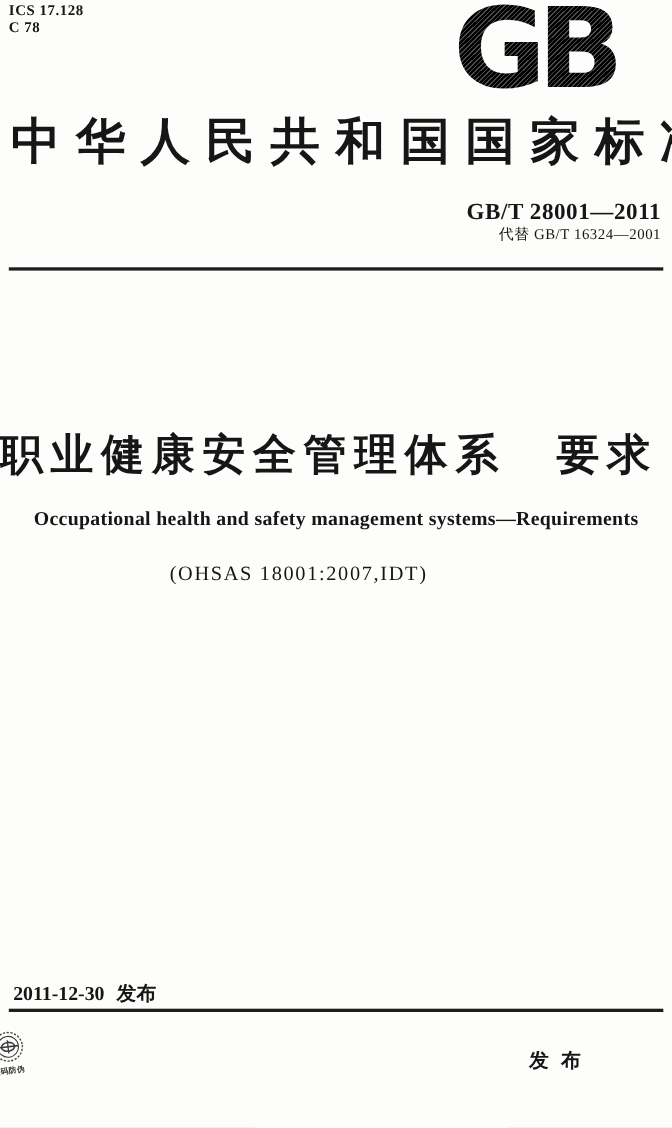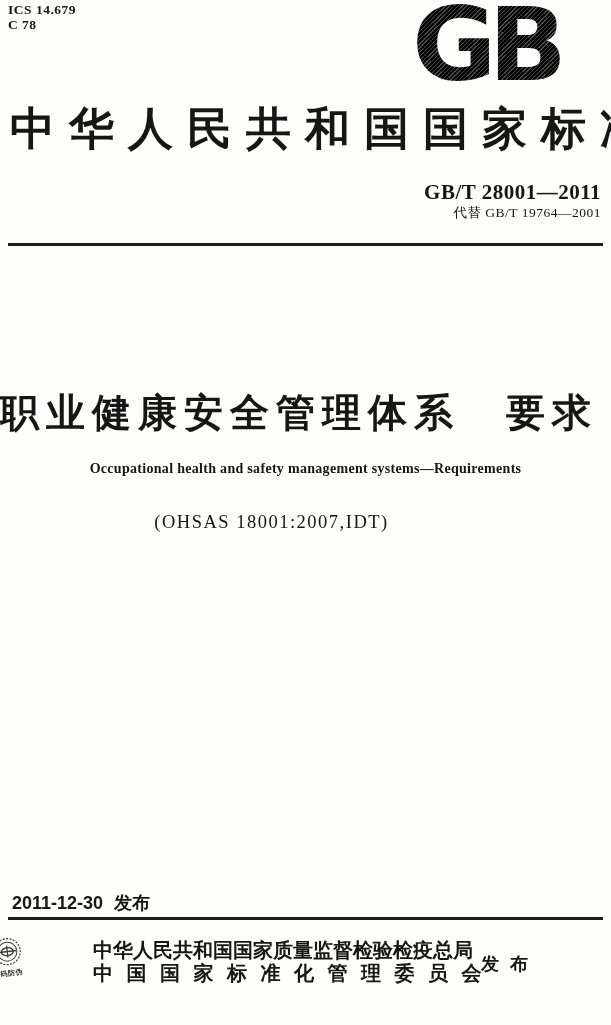--- a/index.html
+++ b/index.html
@@ -60,35 +60,35 @@
   
   .title-cn {
     position: absolute; top: 386px; left: 0; width: 515px;
     text-align: center;
     font-family: "Liberation Sans", "DejaVu Sans", sans-serif;
     font-weight: bold; font-size: 39px; letter-spacing: 7px;
     white-space: nowrap;
   }
   .title-en {
     position: absolute; top: 461px; left: 0; width: 611px;
-    text-align: center; font-weight: bold; font-size: 14px; letter-spacing: 0.3px;
+    text-align: center; font-weight: bold; font-size: 18px; letter-spacing: 0.3px;
   }
   .idt-note {
     position: absolute; top: 512px; left: 0; width: 543px;
     text-align: center; font-size: 18.5px; letter-spacing: 1.5px;
   }
 
   
   .dates-row {
     position: absolute; top: 891px; left: 12px; width: 588px;
     display: flex; justify-content: space-between;
     font-family: "Liberation Sans", "DejaVu Sans", sans-serif;
     font-weight: bold; font-size: 18px;
   }
-  .date-cell span { display: inline-block; }
+  .date-cell span { display: inline-block; font-family: Liberation Serif, serif; }
   .date-cell .date-label { margin-left: 6px; }
 
   
   .issuer-block {
     position: absolute; top: 939px; left: 93px; width: 372px;
     font-weight: bold; font-size: 20px; line-height: 23px;
     white-space: nowrap;
   }
   .issuer-line2 { letter-spacing: 13.5px; margin-right: -13.5px; }
   .publish-label {
@@ -108,52 +108,48 @@
     font-size: 7px; font-weight: bold; letter-spacing: 0.5px;
     white-space: nowrap; color: #2e2e2e; margin-top: 0px;
   }
 </style>
 </head>
 <body>
 
 <div class="page">
 
   <div class="ics-block">
-    <div>ICS 14.679</div>
+    <div>ICS 17.128</div>
     <div>C 78</div>
   </div>
 
   <div class="gb-logo">GB</div>
 
   <div class="std-heading">中华人民共和国国家标准</div>
 
   <div class="num-block">
     <div class="std-number">GB/T 28001—2011</div>
-    <div class="supersedes">代替 GB/T 19764—2001</div>
+    <div class="supersedes">代替 GB/T 16324—2001</div>
   </div>
 
   <div class="rule rule-top"></div>
 
   <div class="title-cn">职业健康安全管理体系　要求</div>
   <div class="title-en">Occupational health and safety management systems—Requirements</div>
   <div class="idt-note">(OHSAS 18001:2007,IDT)</div>
 
   <div class="dates-row">
     <div class="date-cell">
       <span>2011-12-30</span>
       <span class="date-label">发布</span>
     </div>
   </div>
 
   <div class="rule rule-bottom"></div>
 
-  <div class="issuer-block">
-    <div class="issuer-line1">中华人民共和国国家质量监督检验检疫总局</div>
-    <div class="issuer-line2">中国国家标准化管理委员会</div>
-  </div>
   <div class="publish-label">发布</div>
 
   <div class="seal">
     <svg width="34" height="32" viewBox="0 0 34 32">
       <circle cx="17" cy="15" r="13" fill="none" stroke="#3c3c3c" stroke-width="1.2" stroke-dasharray="2 1.4"></circle>
       <circle cx="17" cy="15" r="9.5" fill="none" stroke="#3c3c3c" stroke-width="1"></circle>
       <ellipse cx="17" cy="15" rx="6" ry="4" fill="none" stroke="#3c3c3c" stroke-width="1.4"></ellipse>
       <line x1="8" y1="15" x2="26" y2="15" stroke="#3c3c3c" stroke-width="1.4"></line>
       <line x1="17" y1="9" x2="17" y2="21" stroke="#3c3c3c" stroke-width="1.2"></line>
     </svg>

